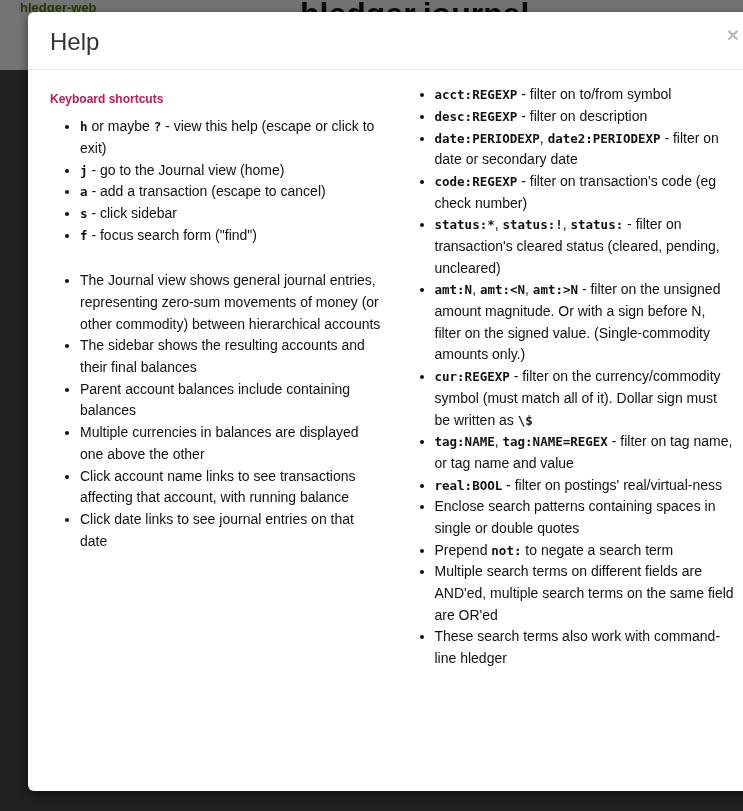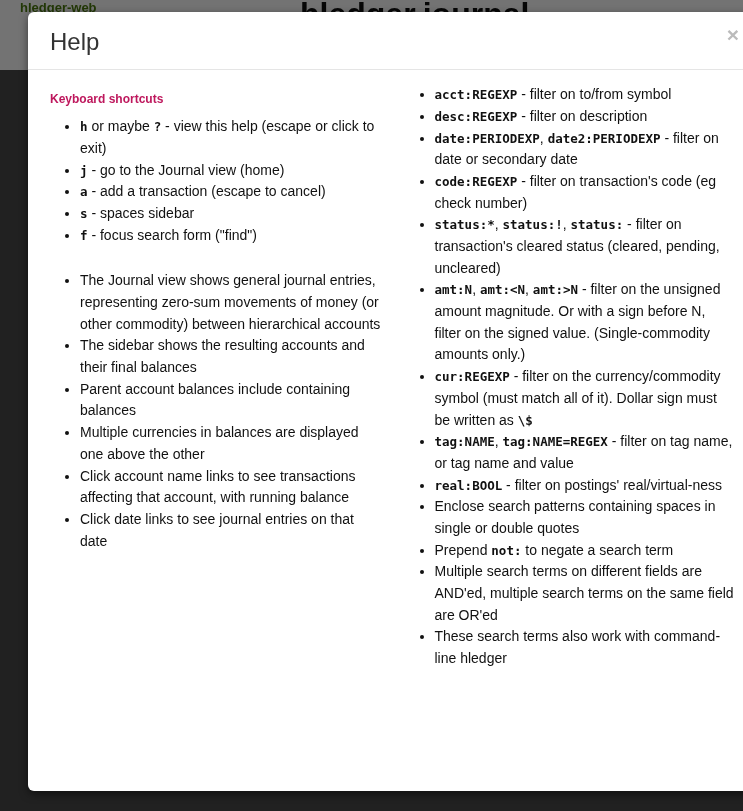--- a/index.html
+++ b/index.html
@@ -122,21 +122,21 @@
     <div class="modal-title">Help</div>
     <button class="close-button">×</button>
   </div>
   <div class="modal-body">
     <div class="help-column">
         <h4 class="section-heading">Keyboard shortcuts</h4>
         <ul class="help-list">
           <li><code>h</code><span> or maybe </span><code>?</code><span> - view this help (escape or click to exit)</span></li>
           <li><code>j</code><span> - go to the Journal view (home)</span></li>
           <li><code>a</code><span> - add a transaction (escape to cancel)</span></li>
-          <li><code>s</code><span> - spaces sidebar</span></li>
+          <li><code>s</code><span> - click sidebar</span></li>
           <li><code>f</code><span> - focus search form ("find")</span></li>
         </ul>
         <ul class="help-list">
           <li><span>The Journal view shows general journal entries, representing zero-sum movements of money (or other commodity) between hierarchical accounts</span></li>
           <li><span>The sidebar shows the resulting accounts and their final balances</span></li>
           <li><span>Parent account balances include containing balances</span></li>
           <li><span>Multiple currencies in balances are displayed one above the other</span></li>
           <li><span>Click account name links to see transactions affecting that account, with running balance</span></li>
           <li><span>Click date links to see journal entries on that date</span></li>
         </ul>

